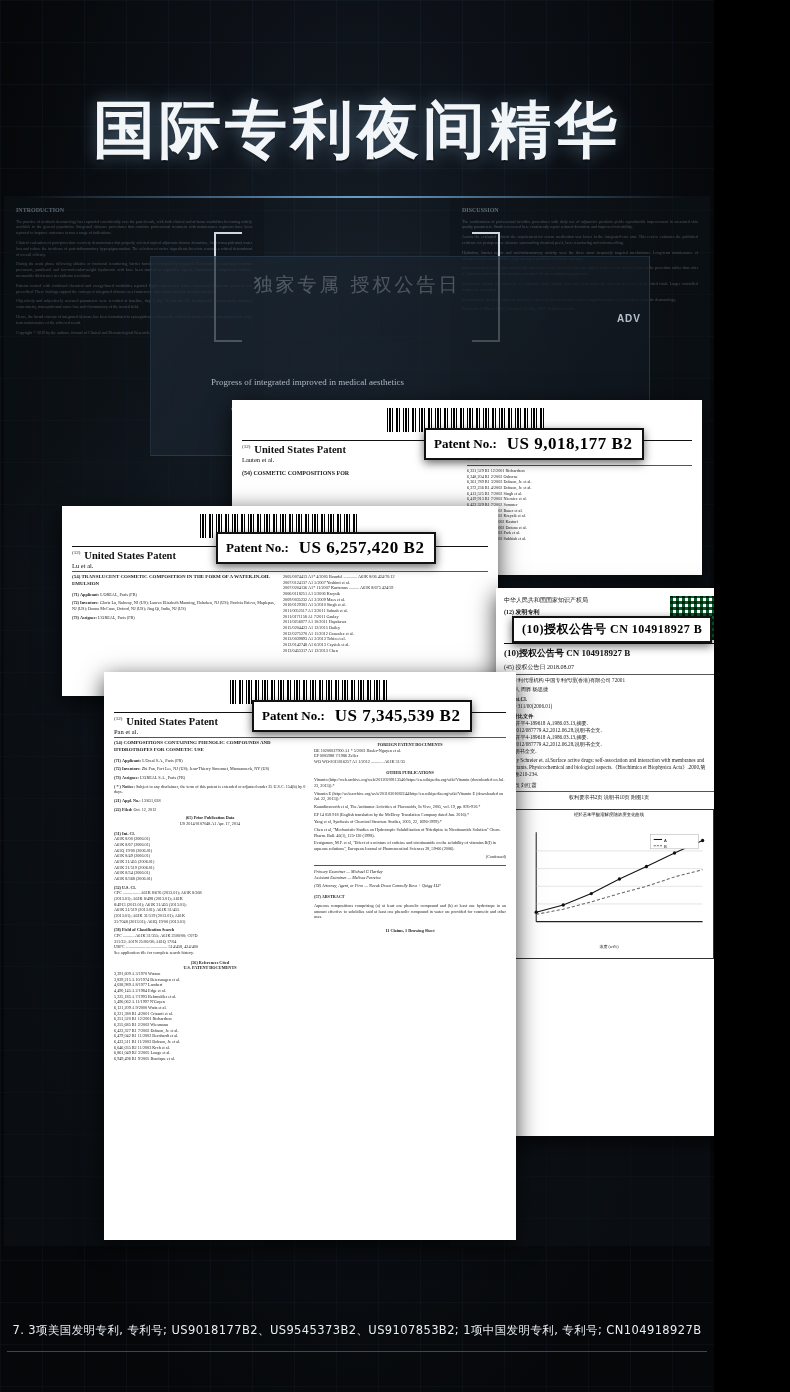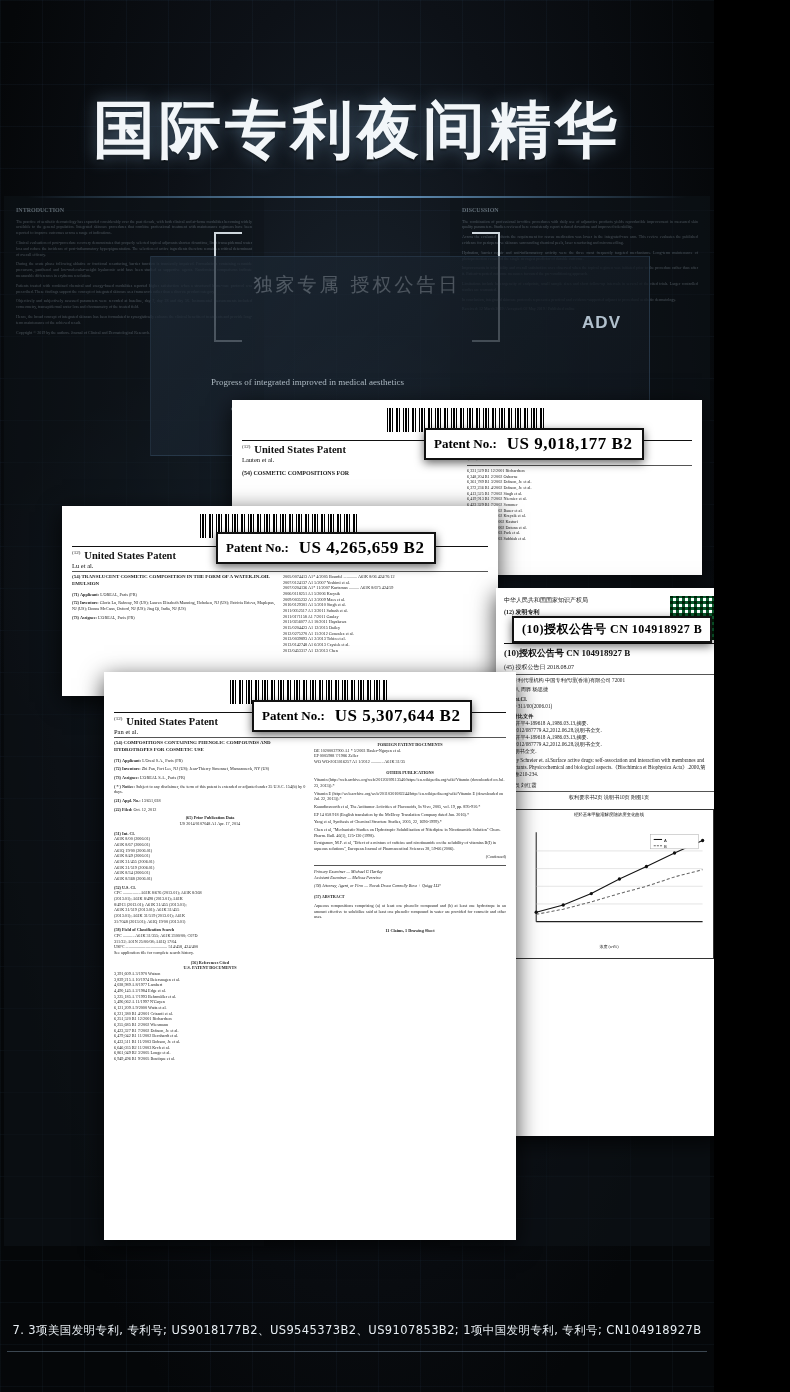--- a/index.html
+++ b/index.html
@@ -104,21 +104,21 @@
   }
   .panel-wide .pw-title {
     color: #c6d3dc; font-size: 9px; font-family: "Liberation Serif", serif;
     position: absolute; left: 60px; top: 120px;
   }
   .panel-wide .pw-authors {
     color: #9aa9b4; font-size: 7px; font-family: "Liberation Serif", serif;
     position: absolute; left: 80px; top: 148px; letter-spacing: 1px;
   }
   .panel-wide .pw-adv {
-    position: absolute; right: 28px; top: 56px; color: #cfe0ee; font-size: 17px;
+    position: absolute; right: 8px; top: 56px; color: #cfe0ee; font-size: 10px;
     font-weight: bold; letter-spacing: 1px;
   }
 
   
   .doc {
     position: absolute;
     background: #ffffff;
     color: #121212;
     box-shadow: 0 6px 22px rgba(0,0,0,0.75);
     overflow: hidden;
@@ -345,21 +345,21 @@
           <div>2013/0039893  A1    2/2013   Tobin et al.</div>
           <div>2013/0142748  A1    6/2013   Czysiek et al.</div>
           <div>2013/0453317  A1   12/2013   Chen</div>
         </div>
       </div>
     </div>
   </div>
 
   <div class="patno" style="left:216px; top:532px;">
     <span class="lbl">Patent No.:</span>
-    <span class="val">US 4,265,659 B2</span>
+    <span class="val">US 6,257,420 B2</span>
   </div>
 
   <div class="doc" style="left:496px; top:588px; width:226px; height:548px; padding:8px 8px; font-size:6px;">
     <div style="display:flex; justify-content:space-between; align-items:flex-start;">
       <div style="font-size:6px;">
         <div>中华人民共和国国家知识产权局</div>
         <div style="margin-top:3px; font-weight:bold;">(12) 发明专利</div>
       </div>
       <div class="qr"></div>
     </div>
@@ -553,18 +553,18 @@
 
         <div class="mini-text" style="font-weight:bold; margin-top:6px;">(57)                        ABSTRACT</div>
         <div class="mini-text" style="margin-top:3px; text-align:justify;">Aqueous compositions comprising (a) at least one phenolic compound and (b) at least one hydrotrope in an amount effective to solubilize said at least one phenolic compound in water are provided for cosmetic and other uses.</div>
         <div class="mini-text" style="margin-top:8px; text-align:center; font-weight:bold;">11 Claims, 1 Drawing Sheet</div>
       </div>
     </div>
   </div>
 
   <div class="patno" style="left:252px; top:700px;">
     <span class="lbl">Patent No.:</span>
-    <span class="val">US 5,307,644 B2</span>
+    <span class="val">US 7,345,539 B2</span>
   </div>
 
   <div class="footer-note">7. 3项美国发明专利, 专利号; US9018177B2、US9545373B2、US9107853B2; 1项中国发明专利, 专利号; CN104918927B</div>
   <div class="footer-rule"></div>
 </div>
 
 </body></html>

